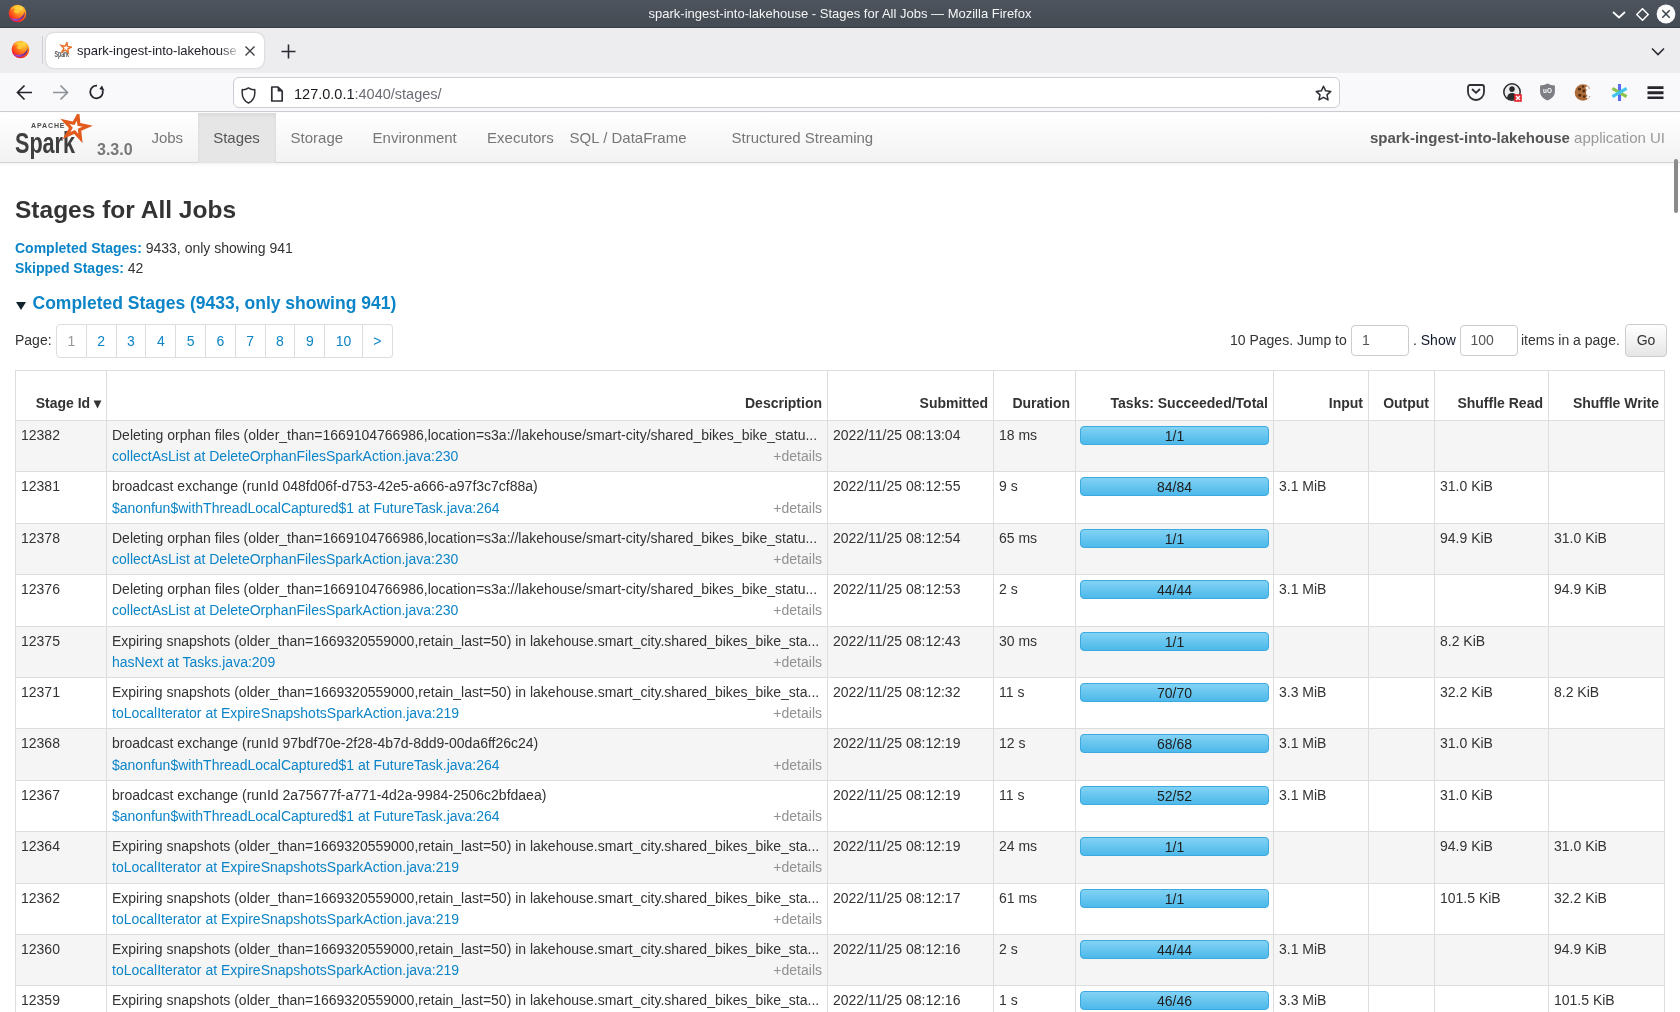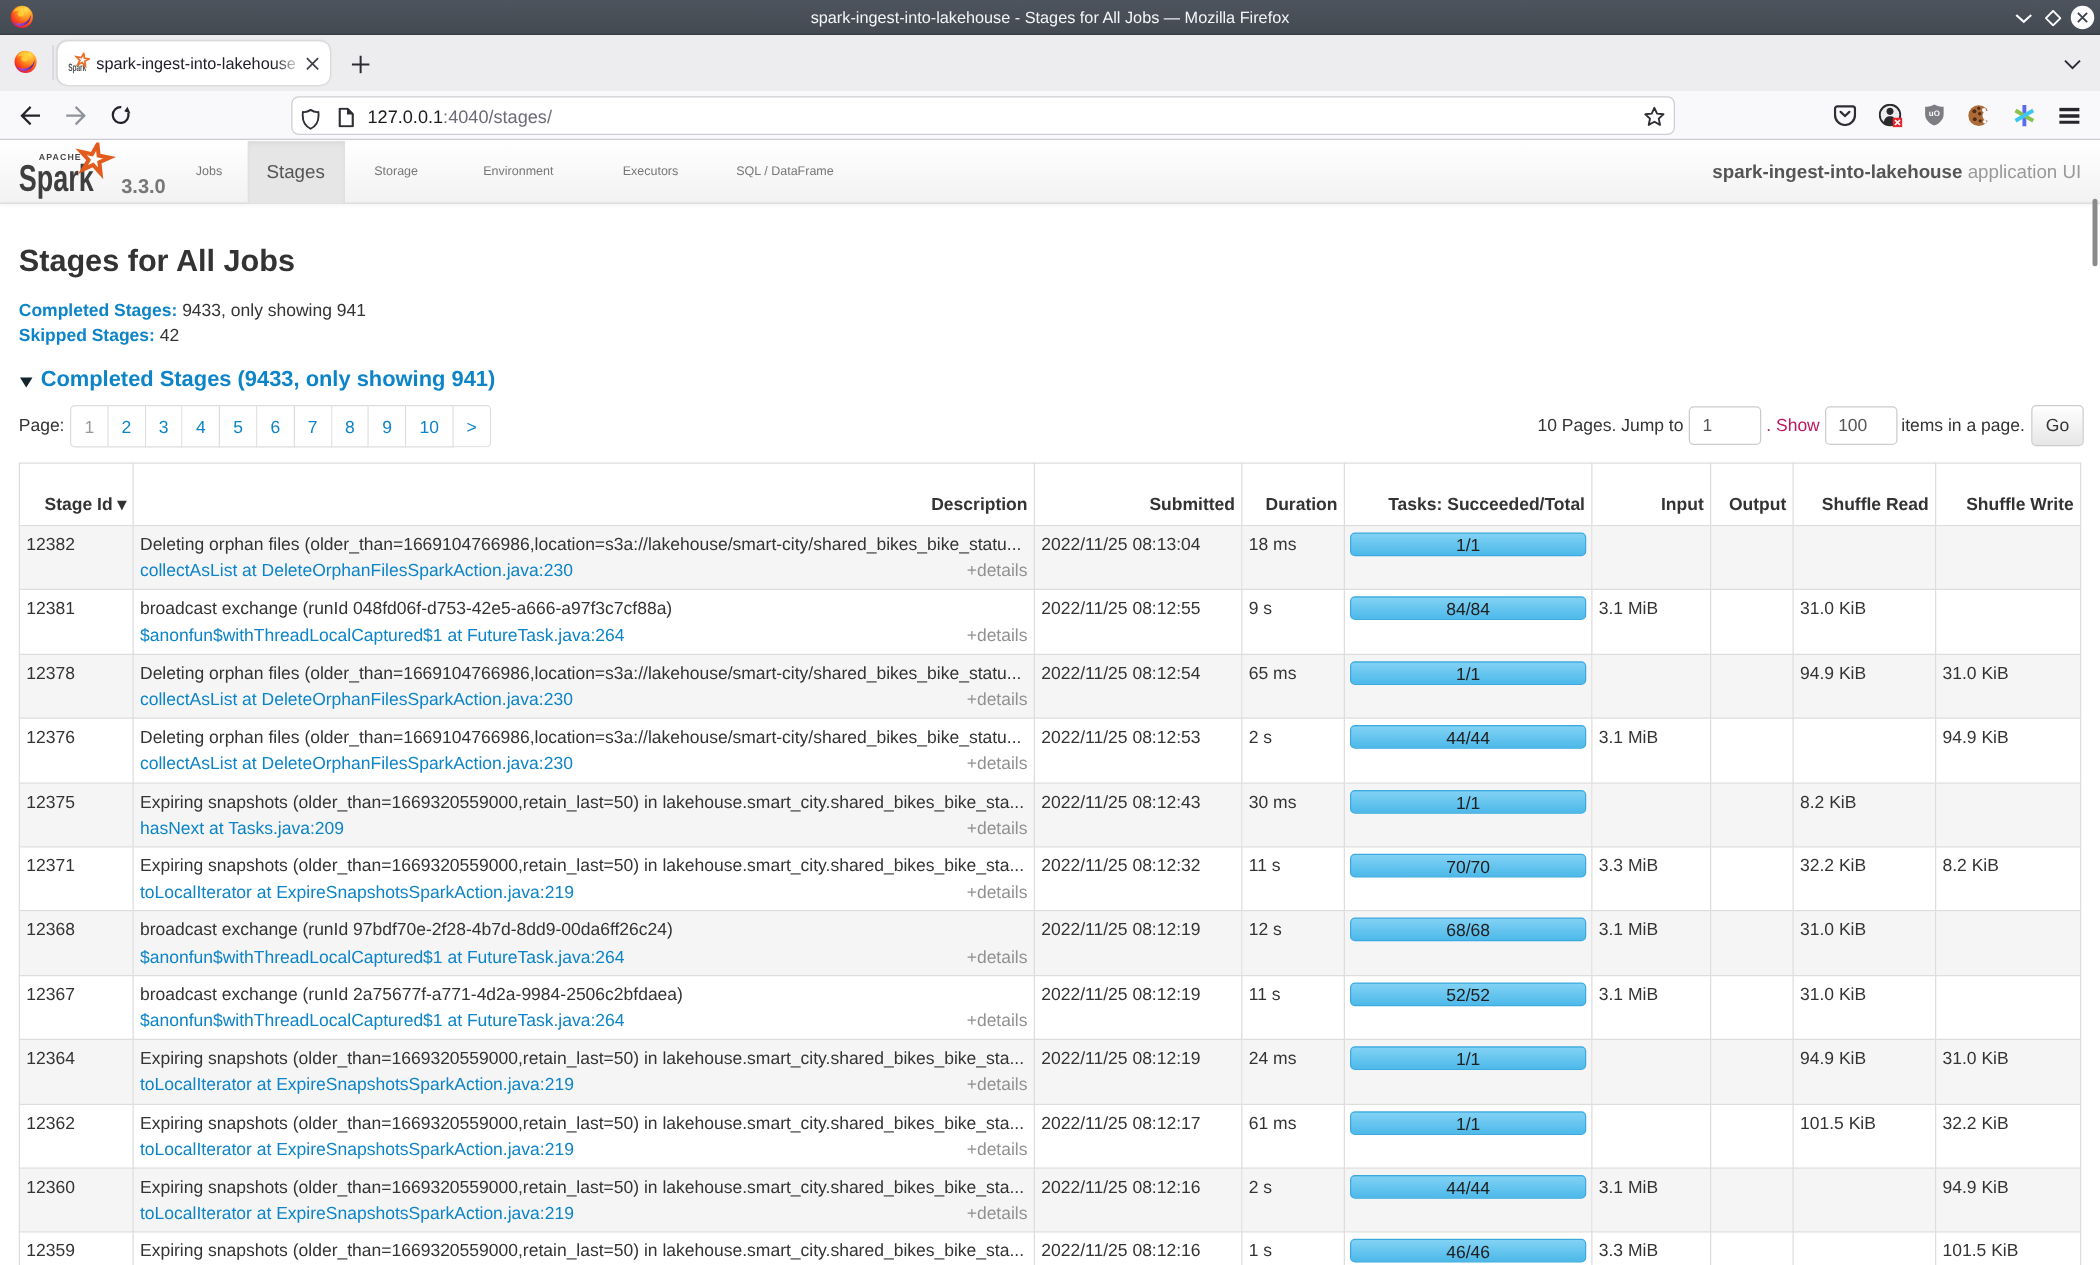--- a/index.html
+++ b/index.html
@@ -33,21 +33,21 @@
 #urltext { position:absolute; left:60px; top:1.5px; height:29px; line-height:29px; font-size:14.5px; color:#19191f; }
 #urltext .dim { color:#6b6b76; }
 
 
 #spage { position:absolute; top:113px; left:0; width:1680px; height:899px; background:#fff; }
 #snav { position:absolute; top:0; left:0; width:1680px; height:50px;
   background:linear-gradient(180deg,#ffffff,#f2f2f2); border-bottom:1px solid #d4d4d4;
   box-shadow:0 1px 4px rgba(0,0,0,0.065); }
 #snav .version { position:absolute; left:97px; top:0px; height:50px; line-height:74px;
   font-size:16px; font-weight:bold; color:#777; }
-.sitem { position:absolute; top:0; height:50px; line-height:50px; font-size:10px; color:#777; text-align:center; }
+.sitem { position:absolute; top:0; height:50px; line-height:50px; font-size:15px; color:#777; text-align:center; }
 #sactive { position:absolute; left:197.5px; top:0; width:78px; height:50px; background:#e6e6e6;
   line-height:50px; font-size:15px; color:#555; text-align:center; box-shadow:inset 0 2px 4px rgba(0,0,0,0.06); }
 #sappname { position:absolute; right:15px; top:0; height:50px; line-height:50px; font-size:15px; color:#999; }
 #sappname b { color:#555; font-weight:bold; }
 
 #h3 { position:absolute; left:15px; top:76.5px; font-size:24.5px; font-weight:bold;
   color:#333; line-height:40px; }
 .sline { position:absolute; left:15px; font-size:14px; color:#333; line-height:20px; }
 .sline a { color:#0c84c8; font-weight:bold; text-decoration:none;margin-top:22px; }
 #h4row { position:absolute; left:15px; top:179.8px; height:20px; }
@@ -217,20 +217,21 @@
         <text x="1" y="39" font-family="Liberation Sans" font-size="30" font-weight="bold" fill="#3e3e3e" textLength="60" lengthAdjust="spacingAndGlyphs">Spark</text>
         <path d="M64.0 1.6 L64.9 10.4 L73.6 12.2 L65.5 15.8 L66.5 24.6 L60.5 18.0 L52.4 21.7 L56.9 14.0 L50.9 7.4 L59.6 9.3 Z" fill="#fff" stroke="#e25a1c" stroke-width="3.2" stroke-linejoin="miter"></path>
       </svg>
       <span class="version">3.3.0</span>
       <div class="sitem" style="left:92.25px;width:150px;">Jobs</div>
       <div id="sactive">Stages</div>
       <div class="sitem" style="left:241.9px;width:150px;">Storage</div>
       <div class="sitem" style="left:339.7px;width:150px;">Environment</div>
       <div class="sitem" style="left:445.4px;width:150px;">Executors</div>
       <div class="sitem" style="left:553px;width:150px;">SQL / DataFrame</div>
+      <div class="sitem" style="left:712.35px;width:180px;">Structured Streaming</div>
       <div id="sappname"><b>spark-ingest-into-lakehouse</b> application UI</div>
     </div>
     <div id="h3">Stages for All Jobs</div>
     <div class="sline" style="top:124.8px;"><a>Completed Stages:</a> 9433, only showing 941</div>
     <div class="sline" style="top:144.8px;"><a>Skipped Stages:</a> 42</div>
     <div id="h4row">
       <div id="h4arrow"></div>
       <div id="h4text">Completed Stages (9433, only showing 941)</div>
     </div>
     <div id="pagelabel">Page:</div>
@@ -266,21 +267,21 @@
       <li>
             <a>10</a>
           </li>
           <li>
             <a>&gt;</a>
           </li>
     </ul>
       </div>
     <div id="jump">10 Pages. Jump to</div>
     <div class="numbox" style="left:1351px;">1</div>
-    <div id="jump2" style="position:absolute;top:217px;left:1413px;font-size:14px;color:#be185d;line-height:20px;">. Show</div>
+    <div id="jump2" style="position:absolute;top:217px;left:1413px;font-size:14px;color:#0f172a;line-height:20px;">. Show</div>
     <div class="numbox" style="left:1459.5px;">100</div>
     <div id="jump3" style="position:absolute;top:217px;left:1521px;font-size:14px;color:#333;line-height:20px;">items in a page.</div>
     <div id="gobtn">Go</div>
     <table id="stable">
       <colgroup>
         <col style="width:91px">
           <col style="width:721px">
           <col style="width:166px">
         <col style="width:82px">
           <col style="width:198px">

